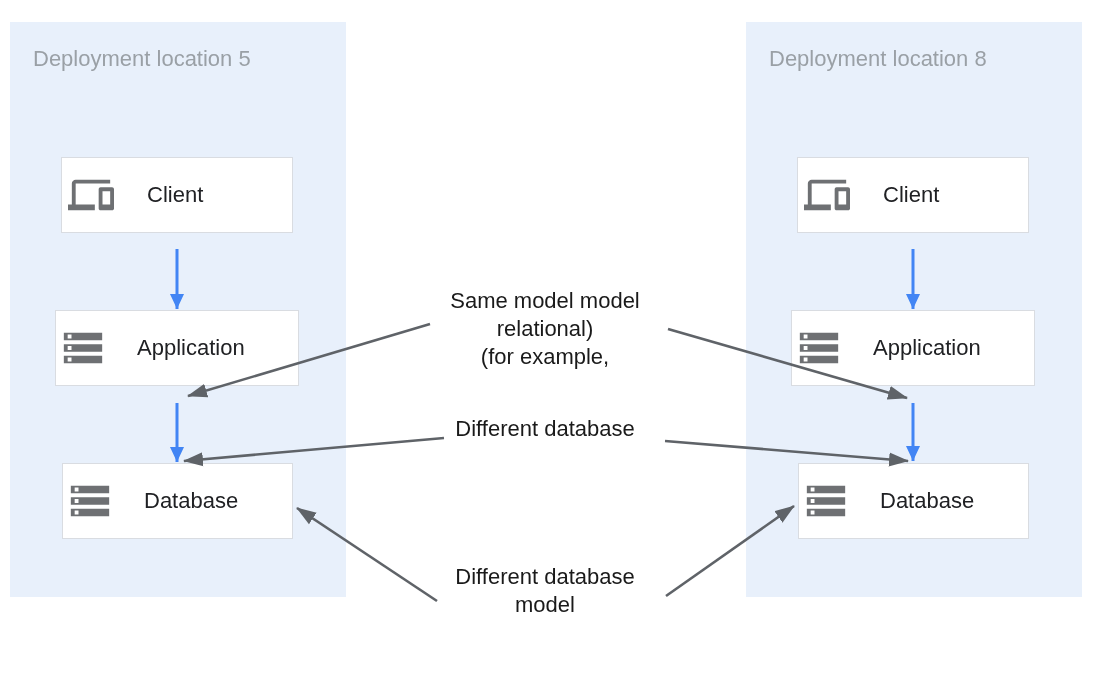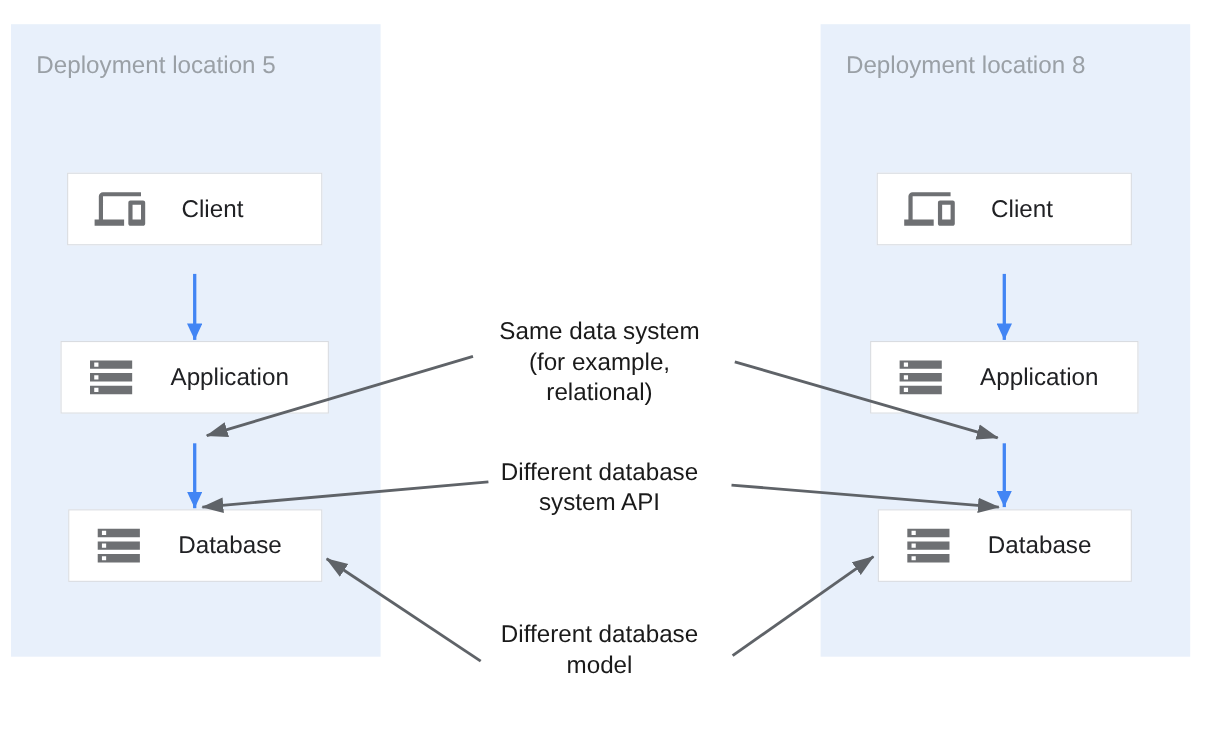--- a/index.html
+++ b/index.html
@@ -40,26 +40,25 @@
     position: absolute;
     left: 23px;
     top: 24px;
     font-size: 22px;
     color: var(--panel-title);
     white-space: nowrap;
   }
 
   .node {
     position: absolute;
-    height: 66px;
+    height: 76px;
     background: var(--box-bg);
     border: 1px solid var(--box-border);
     display: flex;
     align-items: center;
-    padding-left: 18px;
     gap: 27px;
   }
   .node .node-label {
     font-size: 22px;
     color: var(--box-label);
     white-space: nowrap;
   }
   .icon { display: inline-flex; align-items: center; }
   .icon svg { display: block; fill: var(--icon-gray); }
 
@@ -180,28 +179,27 @@
 
     <line class="gray" x1="430" y1="324" x2="188" y2="396" marker-end="url(#headGray)"></line>
     <line class="gray" x1="668" y1="329" x2="907" y2="398" marker-end="url(#headGray)"></line>
     <line class="gray" x1="444" y1="438" x2="184" y2="461" marker-end="url(#headGray)"></line>
     <line class="gray" x1="665" y1="441" x2="908" y2="461" marker-end="url(#headGray)"></line>
     <line class="gray" x1="437" y1="601" x2="297" y2="508" marker-end="url(#headGray)"></line>
     <line class="gray" x1="666" y1="596" x2="794" y2="506" marker-end="url(#headGray)"></line>
   </svg>
 
   <div class="annotation a-same-model">
-    <div>Same data system</div>
+    <div>Same model model</div>
+    <div>relational)</div>
     <div>(for example,</div>
-    <div>relational)</div>
   </div>
 
   <div class="annotation a-diff-api">
     <div>Different database</div>
-    <div>system API</div>
   </div>
 
   <div class="annotation a-diff-system">
     <div>Different database</div>
     <div>model</div>
   </div>
 
 </div>
 
 </body></html>

